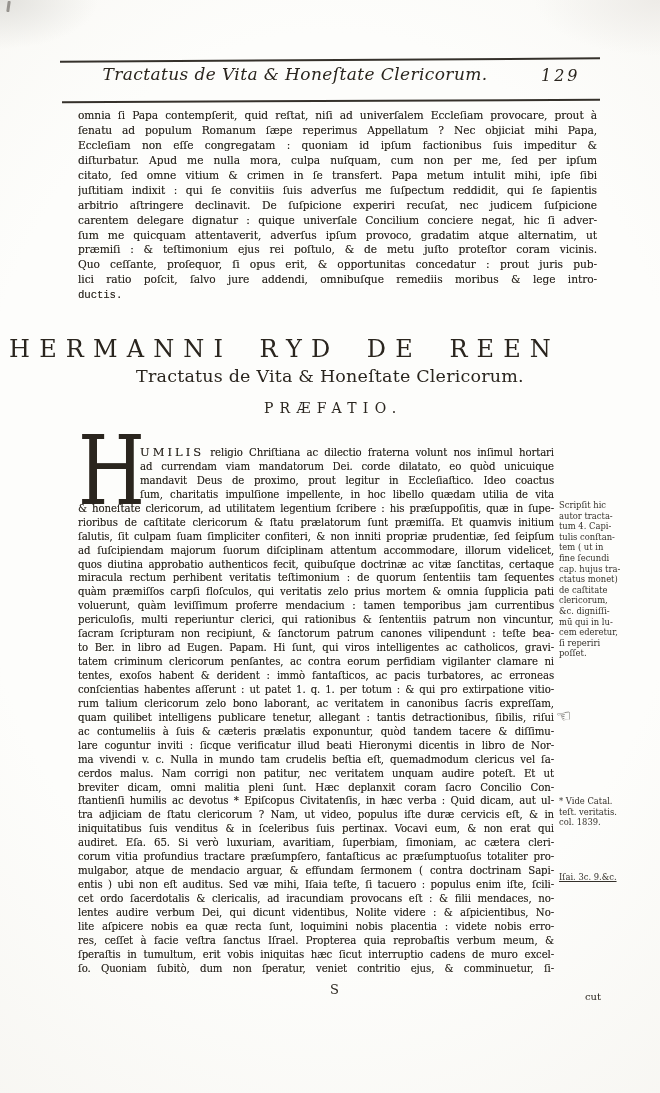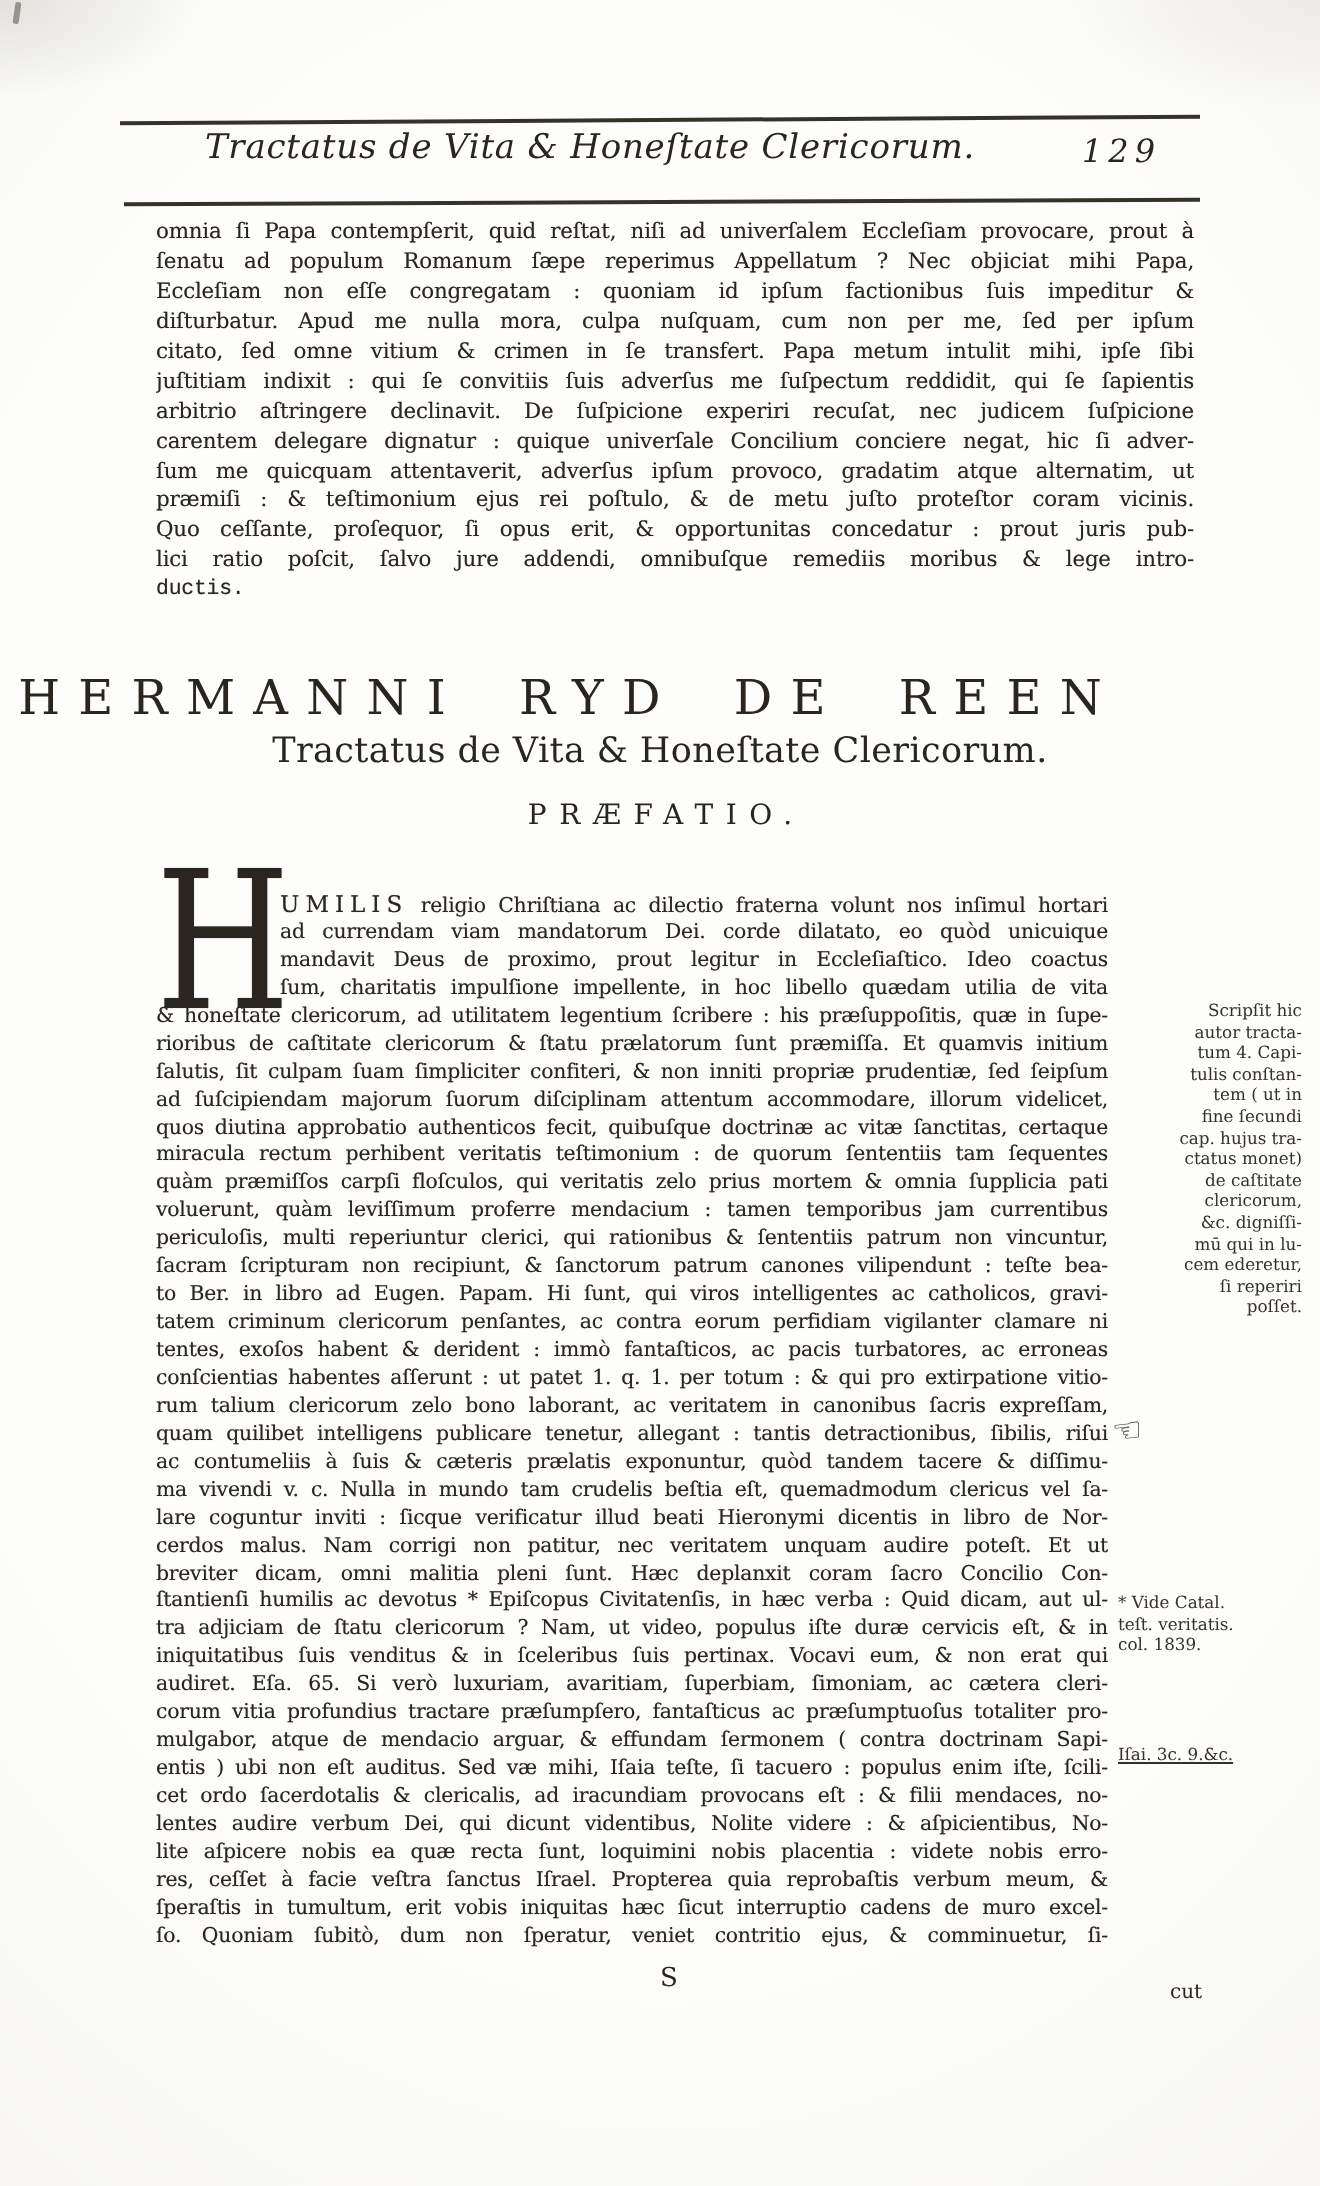--- a/index.html
+++ b/index.html
@@ -67,21 +67,21 @@
     font-size:96px; line-height:0.8;
     transform:scaleX(.8); transform-origin:left top;
     text-shadow:0 0 .6px rgba(42,37,30,.6);
   }
   .opening{ margin-left:62px; }
   .caps{ letter-spacing:3px; font-size:11.5px; }
 
   
   .margin-col{ position:relative; width:100px; flex:0 0 100px; padding-left:5px; box-sizing:border-box; }
   .mnote{ position:absolute; left:5px; width:92px; font-size:8.4px; line-height:10.6px; letter-spacing:0; color:#34302a; }
-  .mnote-1{ top:54px;text-align:right; }
+  .mnote-1{ top:54px; }
   .mnote-2{ top:350px; }
   .mnote-3{ top:426px; white-space:nowrap;text-decoration:underline; }
   .manicule{ position:absolute; left:2px; top:260px; font-size:17px; transform:rotate(-6deg); color:#34302a;
     font-family:"DejaVu Sans", sans-serif; }
 
   
   .signature{ position:absolute; left:330px; top:982px; font-size:13px; }
   .catchword{ position:absolute; left:585px; top:991px; font-size:10px; }
 </style>
 </head>
@@ -140,22 +140,22 @@
           <div class="jline">voluerunt, quàm leviſſimum proferre mendacium : tamen temporibus jam currentibus</div>
           <div class="jline">periculoſis, multi reperiuntur clerici, qui rationibus &amp; ſententiis patrum non vincuntur,</div>
           <div class="jline">ſacram ſcripturam non recipiunt, &amp; ſanctorum patrum canones vilipendunt : teſte bea-</div>
           <div class="jline">to Ber. in libro ad Eugen. Papam. Hi ſunt, qui viros intelligentes ac catholicos, gravi-</div>
           <div class="jline">tatem criminum clericorum penſantes, ac contra eorum perfidiam vigilanter clamare ni</div>
           <div class="jline">tentes, exoſos habent &amp; derident : immò fantaſticos, ac pacis turbatores, ac erroneas</div>
           <div class="jline">conſcientias habentes aſſerunt : ut patet 1. q. 1. per totum : &amp; qui pro extirpatione vitio-</div>
           <div class="jline">rum talium clericorum zelo bono laborant, ac veritatem in canonibus ſacris expreſſam,</div>
           <div class="jline">quam quilibet intelligens publicare tenetur, allegant : tantis detractionibus, ſibilis, riſui</div>
           <div class="jline">ac contumeliis à ſuis &amp; cæteris prælatis exponuntur, quòd tandem tacere &amp; diſſimu-</div>
+          <div class="jline">lare coguntur inviti : ſicque verificatur illud beati Hieronymi dicentis in libro de Nor-</div>
           <div class="jline">ma vivendi v. c. Nulla in mundo tam crudelis beſtia eſt, quemadmodum clericus vel ſa-</div>
-          <div class="jline">lare coguntur inviti : ſicque verificatur illud beati Hieronymi dicentis in libro de Nor-</div>
           <div class="jline">cerdos malus. Nam corrigi non patitur, nec veritatem unquam audire poteſt. Et ut</div>
           <div class="jline">breviter dicam, omni malitia pleni ſunt. Hæc deplanxit coram ſacro Concilio Con-</div>
           <div class="jline">ſtantienſi humilis ac devotus * Epiſcopus Civitatenſis, in hæc verba : Quid dicam, aut ul-</div>
           <div class="jline">tra adjiciam de ſtatu clericorum ? Nam, ut video, populus iſte duræ cervicis eſt, &amp; in</div>
           <div class="jline">iniquitatibus ſuis venditus &amp; in ſceleribus ſuis pertinax. Vocavi eum, &amp; non erat qui</div>
           <div class="jline">audiret. Eſa. 65. Si verò luxuriam, avaritiam, ſuperbiam, ſimoniam, ac cætera cleri-</div>
           <div class="jline">corum vitia profundius tractare præſumpſero, fantaſticus ac præſumptuoſus totaliter pro-</div>
           <div class="jline">mulgabor, atque de mendacio arguar, &amp; effundam ſermonem ( contra doctrinam Sapi-</div>
           <div class="jline">entis ) ubi non eſt auditus. Sed væ mihi, Iſaia teſte, ſi tacuero : populus enim iſte, ſcili-</div>
           <div class="jline">cet ordo ſacerdotalis &amp; clericalis, ad iracundiam provocans eſt : &amp; filii mendaces, no-</div>

